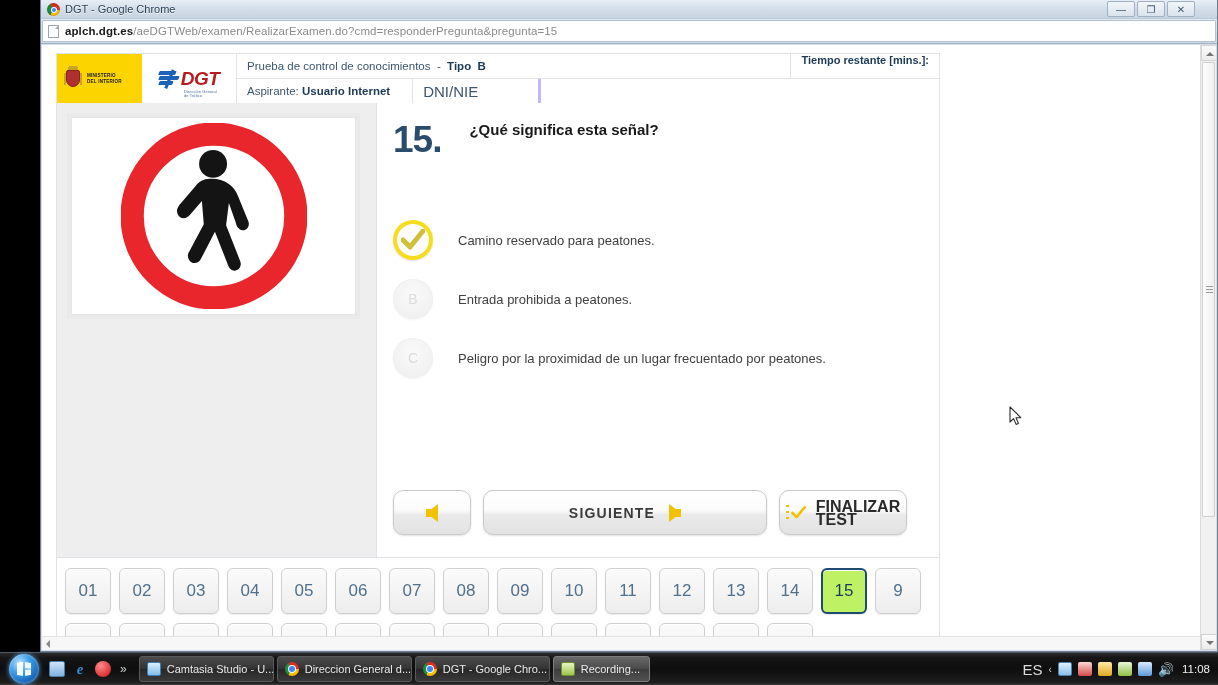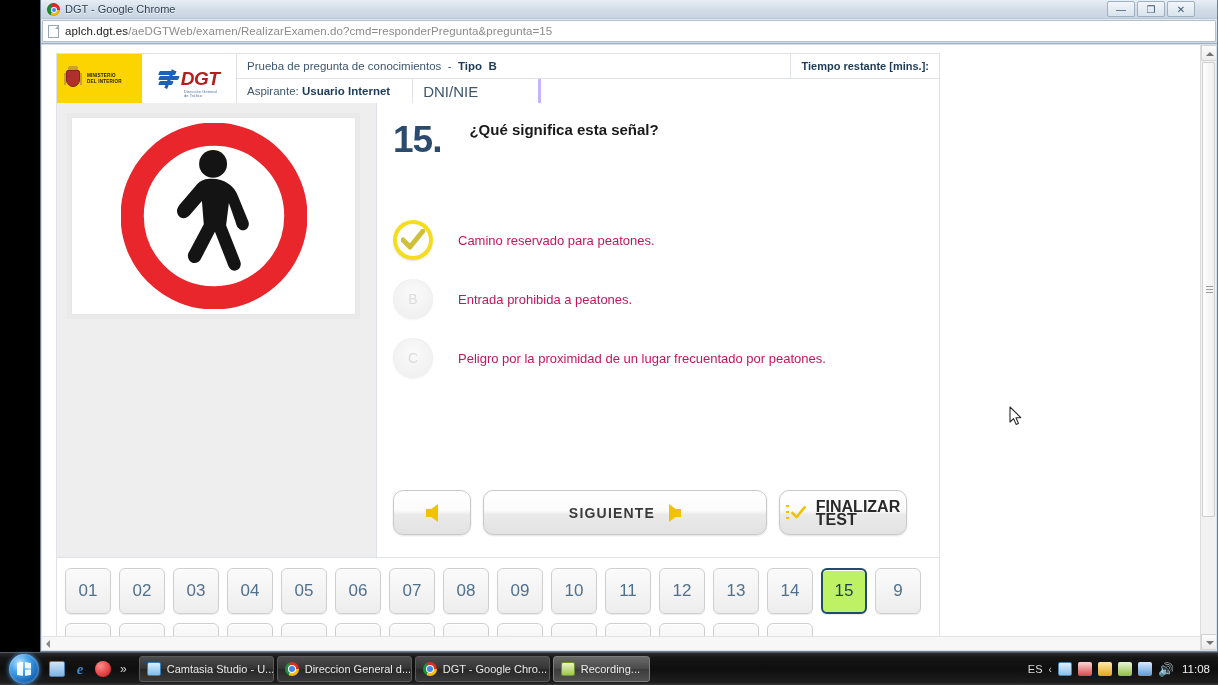--- a/index.html
+++ b/index.html
@@ -70,21 +70,21 @@
   #page-icon{
     width:11px; height:13px; background:#fff; border:1px solid #9aa6b2;
     position:relative; margin-right:6px; flex:none;
   }
   #page-icon::after{
     content:""; position:absolute; right:-1px; top:-1px;
     border-width:0 0 4px 4px; border-style:solid;
     border-color:transparent transparent #9aa6b2 transparent;
   }
   #url-text{ font-size:11.5px; color:#8b8b8b; white-space:nowrap; letter-spacing:.1px; }
-  #url-text b{ color:#1a1a1a; font-weight:normal; }
+  #url-text b{ color:#1a1a1a; font-weight:bold; }
 
   
   #viewport{
     position:absolute; left:1px; right:1px; top:45px; bottom:1px;
     background:#fff; overflow:hidden;
   }
 
   
   #vscroll{
     position:absolute; right:0; top:0; bottom:0; width:16px;
@@ -192,21 +192,21 @@
   #header-info{ flex:1; display:flex; flex-direction:column; }
   #hrow1{
     height:25px; display:flex; align-items:center; border-bottom:1px solid #dfe3e8;
   }
   #hrow2{ height:24px; display:flex; align-items:center; }
   #prueba{
     padding-left:10px; font-size:11.5px; color:#3d566e; white-space:nowrap;
   }
   #prueba b{ color:#1d3a57; }
   #tiempo-cell{
-    margin-left:auto; height:100%; display:flex; align-items:center;
+    margin-left:auto; height:100%; display:flex; align-items:flex-start;
     padding:0 10px; border-left:1px solid #dfe3e8;
     font-size:11px; font-weight:bold; color:#1d3a57; white-space:nowrap;
   }
   #aspirante-cell{
     padding-left:10px; padding-right:22px; font-size:11.5px; color:#3d566e;
     border-right:1px solid #dfe3e8; height:100%;
     display:flex; align-items:center; white-space:nowrap;
   }
   #aspirante-cell b{ color:#1d3a57; }
   #dni-cell{
@@ -252,21 +252,21 @@
     display:flex; align-items:center; justify-content:center;
     font-size:14px; color:#dcdcdc; font-weight:normal;
   }
   .opt-marker.sel{
     background:#fff;
     box-shadow:inset 0 0 0 4px #f5dd1e, 0 1px 2px rgba(0,0,0,.12);
   }
   .opt-marker.sel svg{
     position:absolute; left:8px; top:9px; width:24px; height:22px;
   }
-  .answer-text{ font-size:13px; color:#be185d; }
+  .answer-text{ font-size:13px; color:#404040; }
 
   
   #nav-row{
     position:absolute; left:16px; bottom:22px; display:flex; gap:12px; align-items:center;
   }
   .navbtn{
     background:linear-gradient(to bottom,#ffffff 0%,#fbfbfb 45%,#eaeaea 55%,#e2e2e2 100%);
     border:1px solid #c9c9c9; border-radius:10px;
     box-shadow:0 1px 2px rgba(0,0,0,.12), inset 0 1px 0 #fff;
     display:flex; align-items:center; justify-content:center;
@@ -391,21 +391,21 @@
   .ico-chrome::after{
     content:""; position:absolute; left:4px; top:4px; width:6px; height:6px;
     border-radius:50%; background:#4285f4; box-shadow:0 0 0 1px #fff;
   }
   .ico-rec{ background:linear-gradient(to bottom,#e7f4c5,#9fc64d); border:1px solid #6e9130; }
 
   #tray{
     margin-left:auto; display:flex; align-items:center; gap:6px;
     padding-right:8px; color:#e0e0e0; font-size:11px;
   }
-  #tray-lang{ color:#dcdcdc; font-size:11px; }
+  #tray-lang{ color:#dcdcdc; font-size:15px; }
   #tray-chev{ color:#cfcfcf; font-size:10px; }
   .tray-ico{ width:14px; height:14px; border-radius:2px; flex:none; }
   .ti-1{ background:linear-gradient(to bottom,#dff0ff,#8cc0e8); border:1px solid #4c83ae; }
   .ti-2{ background:linear-gradient(to bottom,#ffd6d6,#d24a4a); }
   .ti-3{ background:linear-gradient(to bottom,#ffe9a8,#e0a81f); }
   .ti-4{ background:linear-gradient(to bottom,#e9f6d8,#8fbf45); }
   .ti-5{ background:linear-gradient(to bottom,#d9eaff,#5c9bd6); }
   #tray-vol{ color:#e6e6e6; font-size:13px; }
   #tray-clock{ color:#f0f0f0; font-size:11.5px; margin-left:2px; }
 </style>
@@ -465,21 +465,21 @@
               <div id="dgt-sub">
                 <div>Dirección General</div>
                 <div>de Tráfico</div>
               </div>
             </div>
           </div>
 
           <div id="header-info">
             <div id="hrow1">
               <div id="prueba">
-                <span>Prueba de pregunta de conocimientos</span>
+                <span>Prueba de control de conocimientos</span>
                 &nbsp;<span>-</span>&nbsp;
                 <b>Tipo</b>
                 &nbsp;<b>B</b>
               </div>
               <div id="tiempo-cell">
                 <span>Tiempo restante [mins.]:</span>
                 <span></span>
               </div>
             </div>
             <div id="hrow2">

